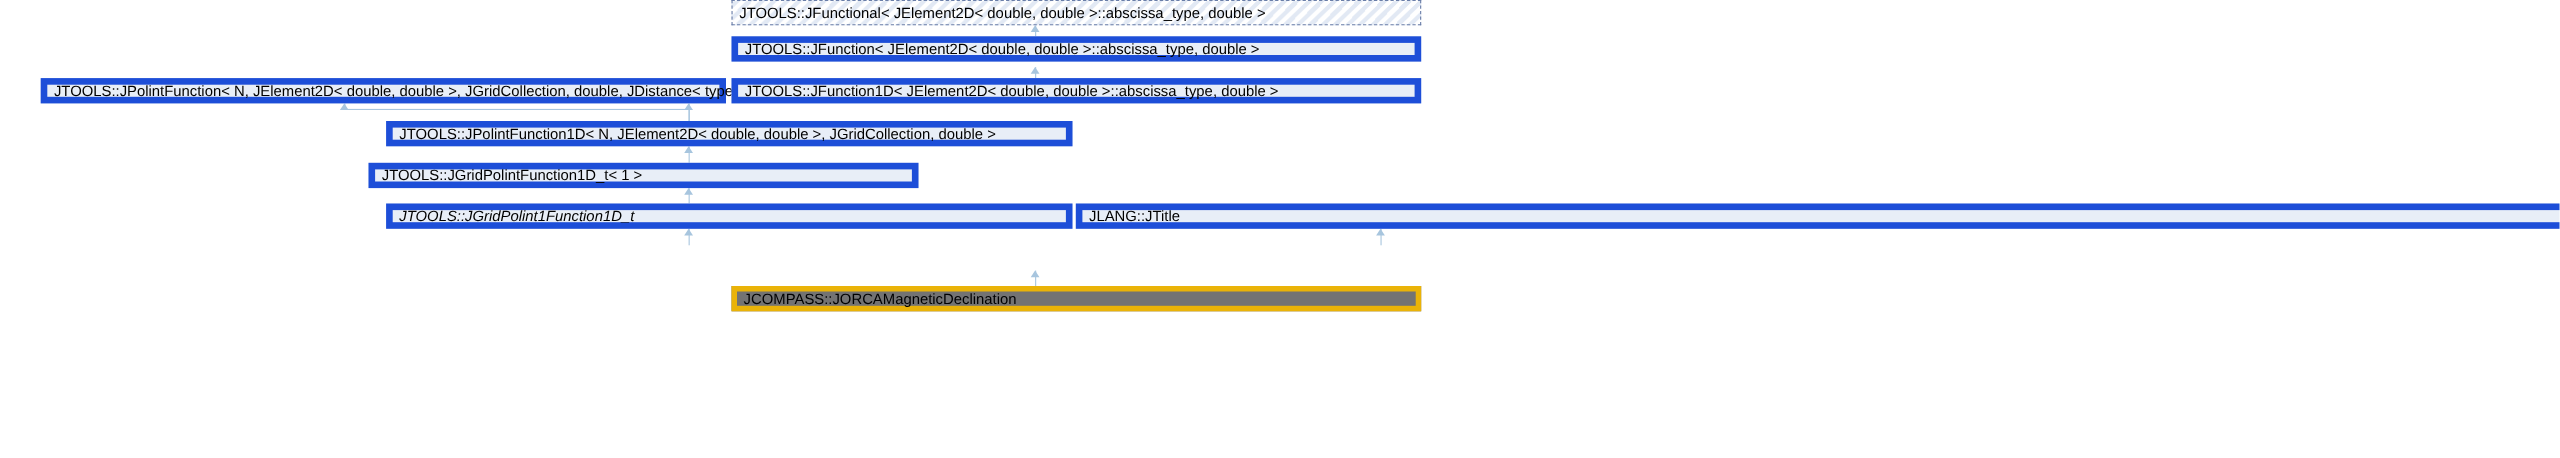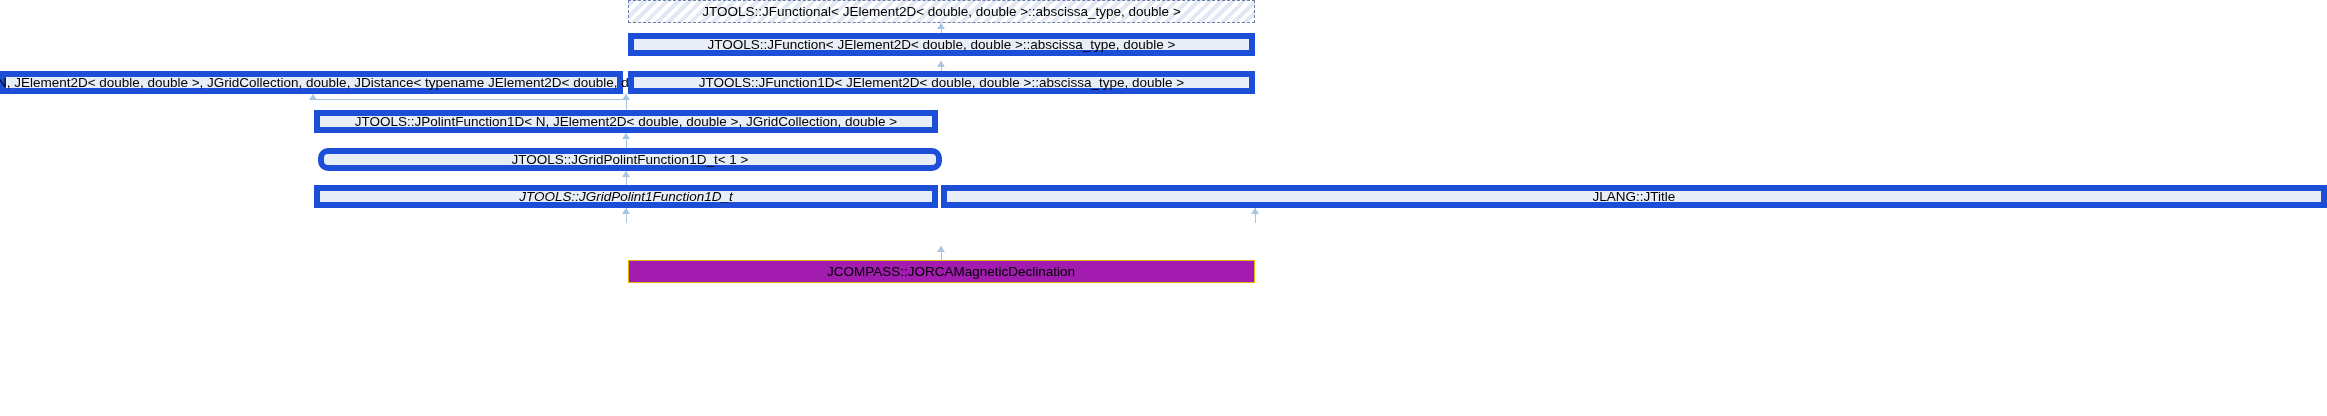--- a/index.html
+++ b/index.html
@@ -16,50 +16,50 @@
     width: 2327px;
     height: 416px;
     background: #ffffff;
     overflow: hidden;
   }
   .node {
     position: absolute;
     box-sizing: border-box;
     display: flex;
     align-items: center;
-    justify-content: center;
+    justify-content: flex-start;
     height: 23px;
     font-size: 13.5px;
     line-height: 1;
     color: #000000;
     white-space: nowrap;
     letter-spacing: 0px;
+    margin-left: 37px;
   }
   
   .node.normal {
     background: #e8eef7;
     border: 6px solid #1d4ed8;
   }
   
   .node.dashed {
     border: 1px dashed #6a7ea8;
     background-color: #f2f5fa;
     background-image: repeating-linear-gradient(
       -45deg,
       #ffffff 0px,
       #ffffff 4px,
       #e2e9f4 4px,
       #e2e9f4 8px
     );
   }
   
   .node.current {
-    background: #a21caf;
-    border: 1px solid #eab308;
-    padding-left: 19px;
+    background: #737373;
+    border: 5px solid #eab308;
   }
   .node .label {
     padding: 0 6px;
     pointer-events: none;
   }
   
   .edge-v {
     position: absolute;
     width: 1px;
     background: #a7c5de;
@@ -125,21 +125,21 @@
   </div>
 
   <div class="node normal" style="left:628px; top:71px; width:627px;">
     <span class="label">JTOOLS::JFunction1D&lt; JElement2D&lt; double, double &gt;::abscissa_type, double &gt;</span>
   </div>
 
   <div class="node normal" style="left:314px; top:110px; width:624px;">
     <span class="label">JTOOLS::JPolintFunction1D&lt; N, JElement2D&lt; double, double &gt;, JGridCollection, double &gt;</span>
   </div>
 
-  <div class="node normal" style="left:318px; top:148px; width:624px;border-radius:10px;">
+  <div class="node normal" style="left:298px; top:148px; width:500px;">
     <span class="label">JTOOLS::JGridPolintFunction1D_t&lt; 1 &gt;</span>
   </div>
 
   <div class="node normal" style="left:314px; top:185px; width:624px;font-style:italic;">
     <span class="label">JTOOLS::JGridPolint1Function1D_t</span>
   </div>
 
   <div class="node normal" style="left:941px; top:185px; width:1386px;">
     <span class="label">JLANG::JTitle</span>
   </div>

